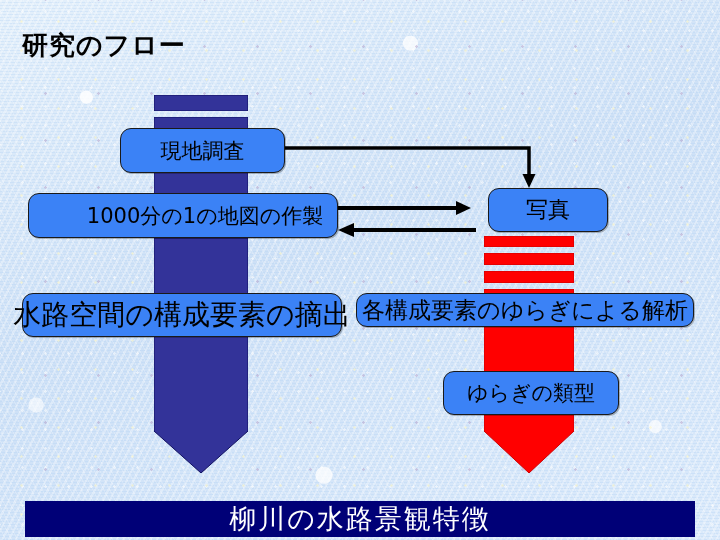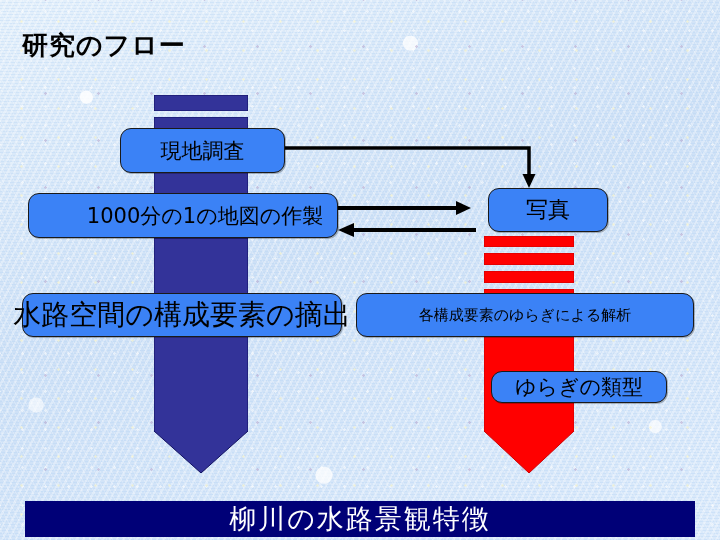--- a/index.html
+++ b/index.html
@@ -190,25 +190,25 @@
 
   <div class="node" style="left:22px; top:293px; width:320px; height:44px; font-size:28px;justify-content:center;">
     <span>水路空間の構成要素の摘出</span>
   </div>
 
 
   <div class="node" style="left:470px; top:188px; width:120px; height:44px; font-size:22px;margin-left:18px;">
     <span>写真</span>
   </div>
 
-  <div class="node" style="left:356px; top:293px; width:338px; height:44px; font-size:15px;">
+  <div class="node" style="left:356px; top:293px; width:338px; height:34px; font-size:23px;">
     <span>各構成要素のゆらぎによる解析</span>
   </div>
 
-  <div class="node" style="left:443px; top:371px; width:176px; height:32px; font-size:21px;margin-left:48px;">
+  <div class="node" style="left:443px; top:371px; width:176px; height:44px; font-size:21px;">
     <span>ゆらぎの類型</span>
   </div>
 
   <div id="bottom-banner">
     <span id="bottom-banner-text">柳川の水路景観特徴</span>
   </div>
 
 </div>
 
 </body></html>

